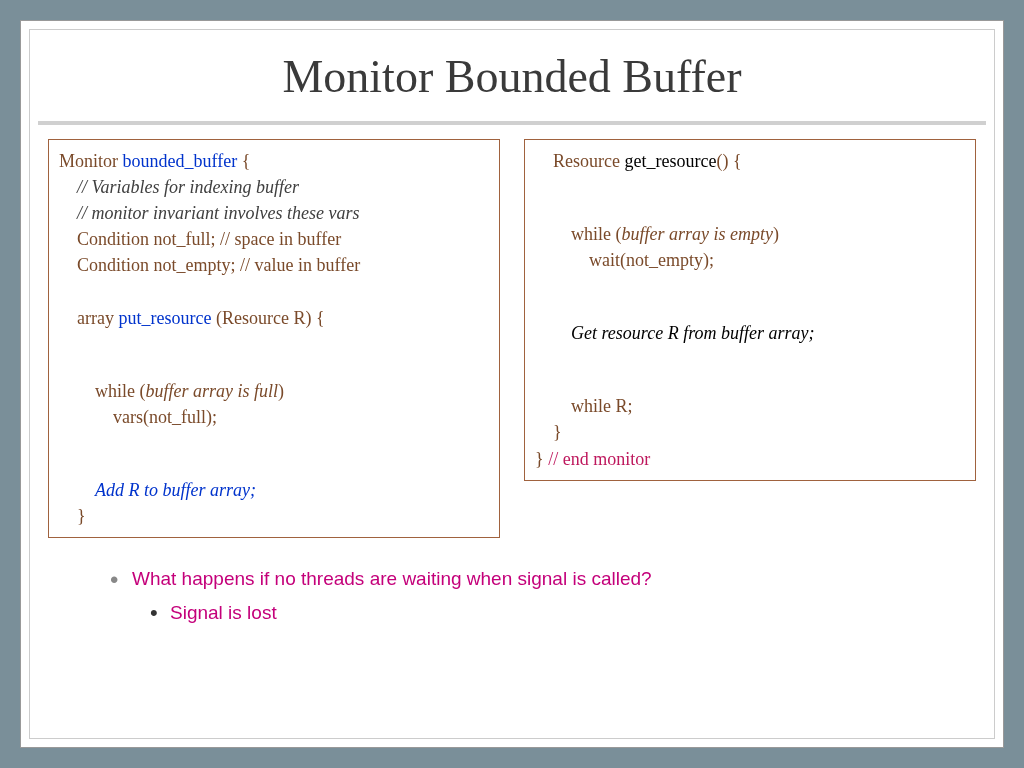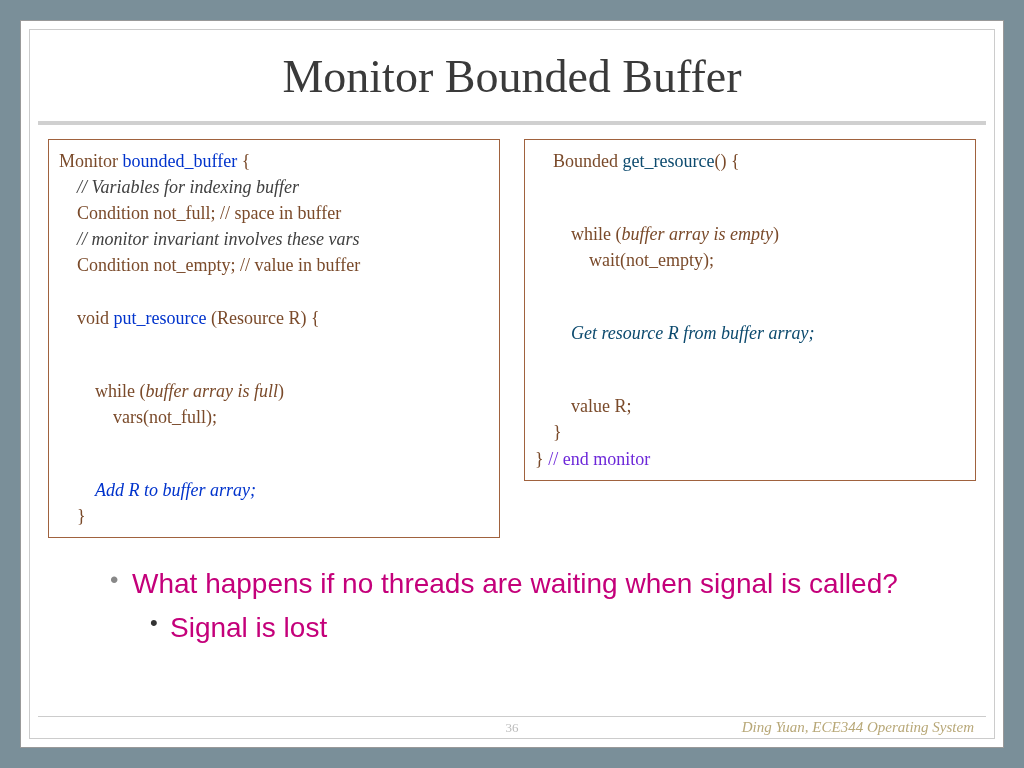--- a/index.html
+++ b/index.html
@@ -52,28 +52,28 @@
     font-size: 18px;
     line-height: 1.45;
     color: #7a4a2a;
     flex: 1;
   }
   .codebox .indent1 { padding-left: 18px; }
   .codebox .indent2 { padding-left: 36px; margin-top: 47px; }
   .codebox .indent3 { padding-left: 54px; }
   .kw-blue { color: #0033cc; }
   .kw-purple { color: #404040; font-style: italic; }
-  .kw-purple-plain { color: #6d28d9; }
-  .kw-orange { color: #0c4a6e; }
+  .kw-purple-plain { color: #be185d; }
+  .kw-orange { color: #000000; }
   .italic { font-style: italic; }
   .right-box { height: fit-content; }
   .bullets {
     padding: 30px 0 0 80px;
     font-family: Arial, Helvetica, sans-serif;
-    font-size: 28px;
+    font-size: 19px;
     color: #c4007a;
   }
   .bullets .b1 {
     position: relative;
     padding-left: 22px;
     margin-bottom: 12px;
   }
   .bullets .b1::before {
     content: "•";
     color: #888;
@@ -127,47 +127,43 @@
 
     <div class="title-area">
       <div class="title">Monitor Bounded Buffer</div>
     </div>
 
     <div class="content">
 
       <div class="codebox">
         <div><span>Monitor </span><span class="kw-blue">bounded_buffer </span><span>{</span></div>
         <div class="indent1 kw-purple">//  Variables for indexing buffer</div>
+        <div class="indent1 kw-purple">// monitor invariant involves these vars</div>
         <div class="indent1">Condition not_full; // space in buffer</div>
-        <div class="indent1 kw-purple">// monitor invariant involves these vars</div>
         <div class="indent1">Condition not_empty; // value in buffer</div>
         <div>&nbsp;</div>
-        <div class="indent1"><span>void </span><span class="kw-blue">put_resource </span><span>(Resource R) {</span></div>
+        <div class="indent1"><span>array </span><span class="kw-blue">put_resource </span><span>(Resource R) {</span></div>
         <div class="indent2"><span>while (</span><span class="italic">buffer array is full</span><span>)</span></div>
         <div class="indent3">vars(not_full);</div>
         <div class="indent2 kw-blue italic">Add R to buffer array;</div>
         <div class="indent1">}</div>
       </div>
 
       <div class="codebox right-box">
-        <div class="indent1"><span>Bounded </span><span class="kw-orange">get_resource</span><span>() {</span></div>
+        <div class="indent1"><span>Resource </span><span class="kw-orange">get_resource</span><span>() {</span></div>
         <div class="indent2"><span>while (</span><span class="italic">buffer array is empty</span><span>)</span></div>
         <div class="indent3">wait(not_empty);</div>
         <div class="indent2 kw-orange italic">Get resource R from buffer array;</div>
-        <div class="indent2">value R;</div>
+        <div class="indent2">while R;</div>
         <div class="indent1">}</div>
         <div><span>}</span><span class="kw-purple-plain"> // end monitor</span></div>
       </div>
 
     </div>
 
     <div class="bullets">
       <div class="b1">What happens if no threads are waiting when signal is called?</div>
       <div class="b2">Signal is lost</div>
     </div>
 
-    <div class="footer">
-      <span class="pagenum">36</span>
-      <span class="credit">Ding Yuan, ECE344 Operating System</span>
-    </div>
 
   </div>
 </div>
 
 </body></html>

